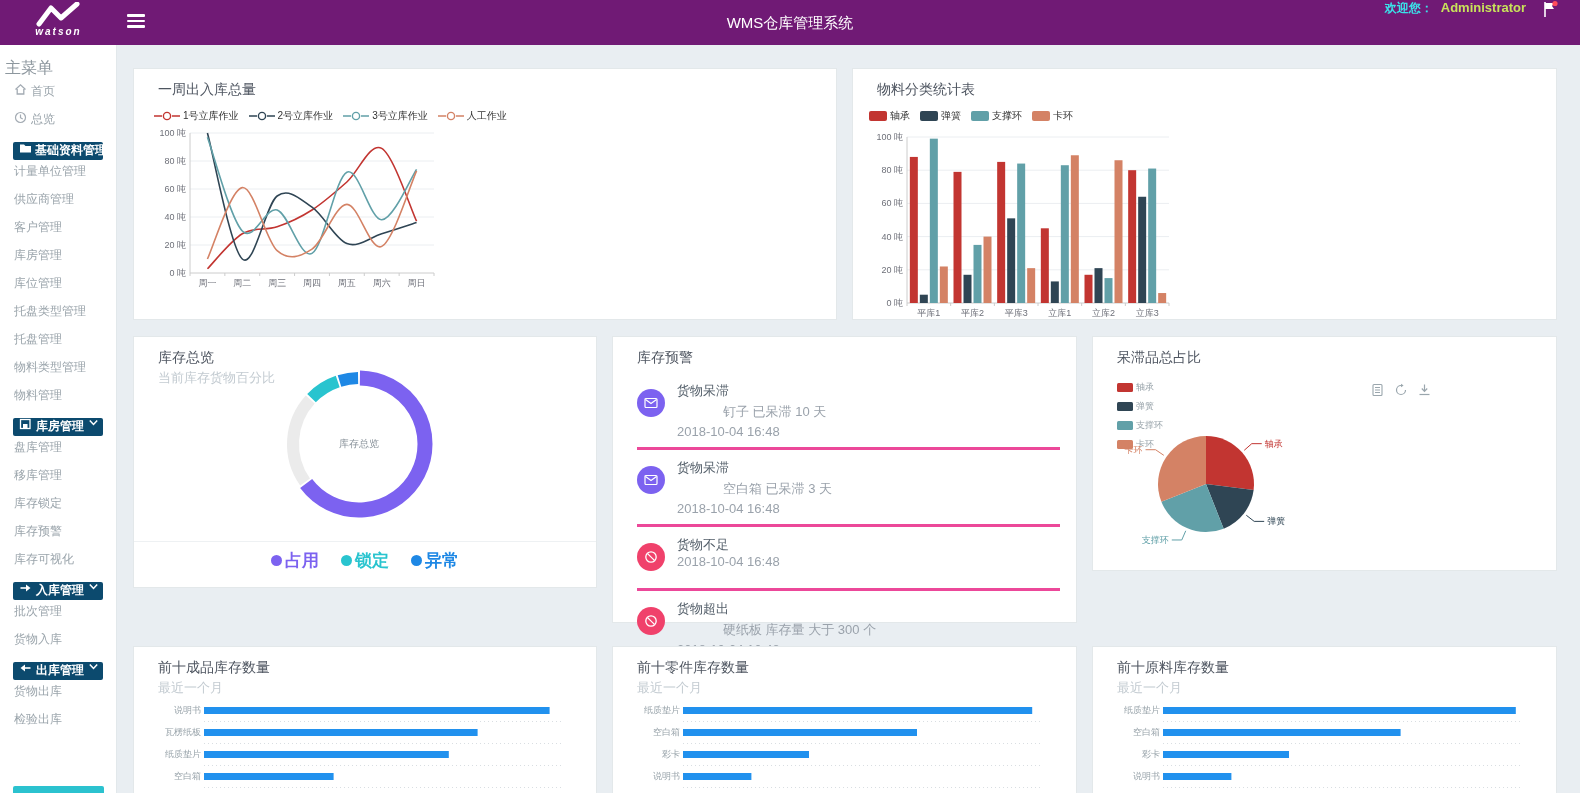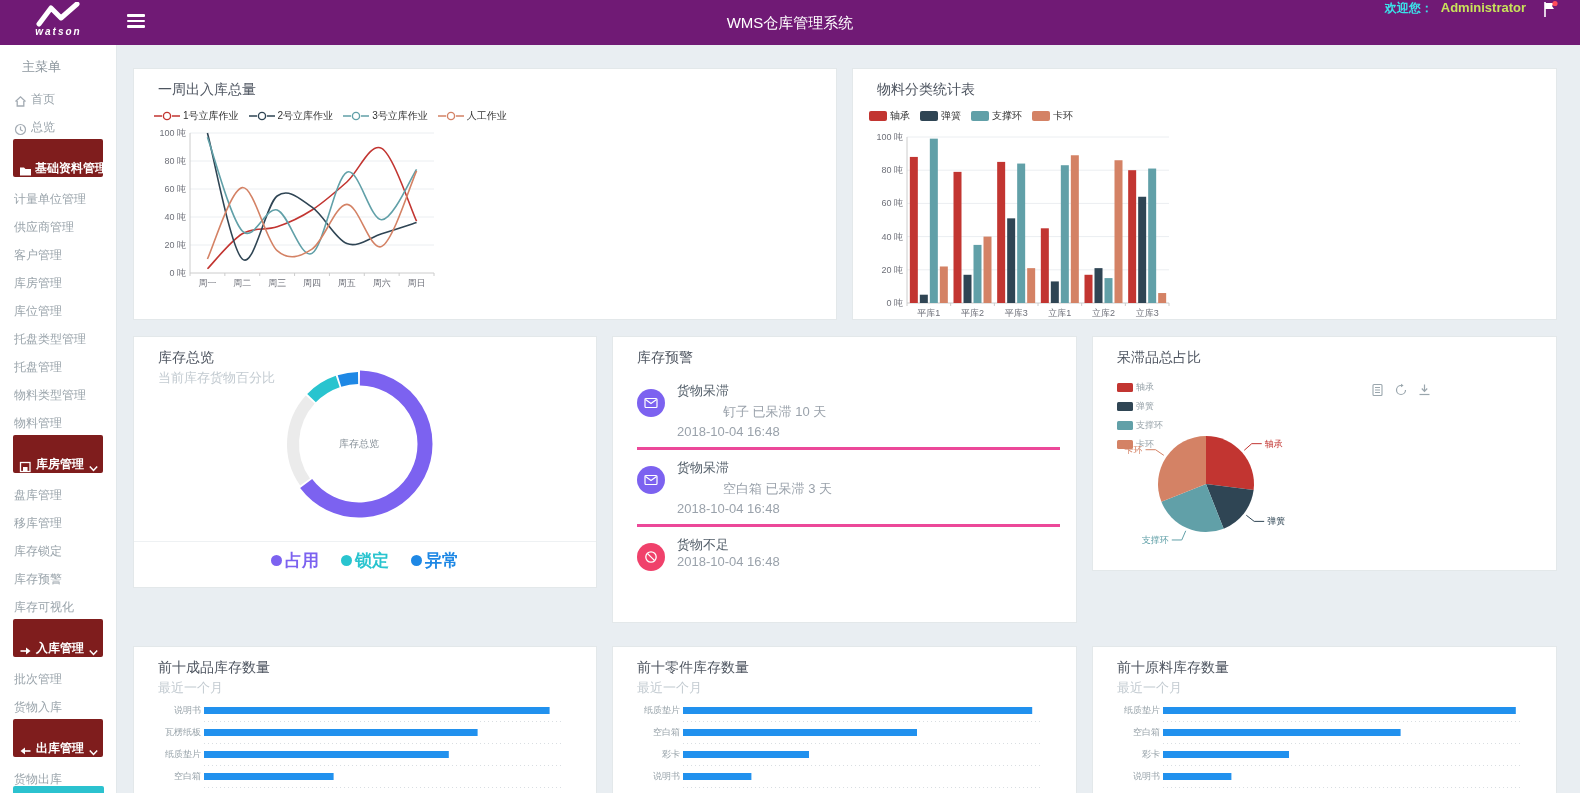--- a/index.html
+++ b/index.html
@@ -14,24 +14,24 @@
   .logo-text { display:block; margin-top:-6px; color:#fff; font-size:10px; font-weight:bold; font-style:italic; letter-spacing:2px; }
   .hamburger { position:absolute; left:127px; top:14px; width:18px; cursor:pointer; }
   .hamburger span { display:block; height:2.5px; background:#fff; margin-bottom:3px; border-radius:1px; }
   .app-title { position:absolute; left:50%; top:0; transform:translateX(-50%); line-height:45px; color:#fff; font-size:15px; }
   .header-right { position:absolute; right:22px; top:0; height:45px; display:flex; gap:8px; }
   .welcome { color:#3ae2e9; font-size:12px; font-weight:bold; }
   .username { color:#c8e35a; font-size:13px; font-weight:bold; margin-right:8px; }
 
   
   aside { position:absolute; left:0; top:45px; width:117px; height:748px; background:#fff; border-right:1px solid #e2e8eb; }
-  .side-section { padding:13px 0 4px 22px; color:#8d979e; font-size:13px; }
-  .side-item { display:flex; align-items:flex-end; height:28px; padding-left:14px; font-size:12px; color:#9aa4ab; cursor:pointer; white-space:nowrap; }
+  .side-section { padding:13px 0 4px 5px; color:#8d979e; font-size:16px; }
+  .side-item { display:flex; align-items:flex-start; height:28px; padding-left:14px; font-size:12px; color:#9aa4ab; cursor:pointer; white-space:nowrap; }
   .side-item .ic { display:inline-flex; width:14px; margin-right:3px; }
-  .side-item.active { background:#7f1d1d; color:#fff; margin:3px 13px; height:38px; padding-left:6px; border-radius:2px; font-weight:bold; }
+  .side-item.active { background:#0c4a6e; color:#fff; margin:3px 13px; height:18px; padding-left:6px; border-radius:2px; font-weight:bold; }
   .side-item.active .chev { margin-left:auto; margin-right:4px; display:inline-flex; }
   .side-sliver { position:absolute; bottom:0; left:13px; width:91px; height:7px; background:#2bc2cf; border-radius:2px 2px 0 0; }
 
   
   main { position:absolute; left:117px; top:45px; width:1463px; height:748px; }
   .card { position:absolute; background:#fff; border:1px solid #e3e8ea; }
   .card h3 { position:absolute; left:24px; top:12px; font-size:14px; font-weight:400; color:#4e5560; }
   .card .sub { position:absolute; left:24px; top:32px; font-size:13px; color:#c3cbd1; }
   #card-weekly   { left:16px;  top:23px;  width:704px; height:252px; }
   #card-material { left:735px; top:23px;  width:705px; height:252px; }
@@ -443,20 +443,31 @@
           <div class="alert-item">
             <span class="alert-ico" style="background:#f0416b">
               <svg width="14" height="14" viewBox="0 0 14 14">
                 <circle cx="7" cy="7" r="5.2" fill="none" stroke="#fff" stroke-width="1.3"></circle>
                 <path d="M3.6 3.6 L10.4 10.4" stroke="#fff" stroke-width="1.3"></path>
               </svg>
             </span>
             <div class="alert-title">货物不足</div>
             <div class="alert-time">2018-10-04 16:48</div>
           </div>
+          <div class="alert-item">
+            <span class="alert-ico" style="background:#f0416b">
+              <svg width="14" height="14" viewBox="0 0 14 14">
+                <circle cx="7" cy="7" r="5.2" fill="none" stroke="#fff" stroke-width="1.3"></circle>
+                <path d="M3.6 3.6 L10.4 10.4" stroke="#fff" stroke-width="1.3"></path>
+              </svg>
+            </span>
+            <div class="alert-title">货物超出</div>
+            <div class="alert-desc">硬纸板 库存量 大于 300 个</div>
+            <div class="alert-time">2018-10-04 16:48</div>
+          </div>
         </div>
     </section>
 
     <section class="card" id="card-stagnant">
       <h3>呆滞品总占比</h3>
       <div class="pie-legend" id="legend-stagnant">
           <span class="lg-item">
             <svg width="16" height="9">
               <rect width="16" height="9" rx="1.5" fill="#c23531"></rect>
             </svg>

